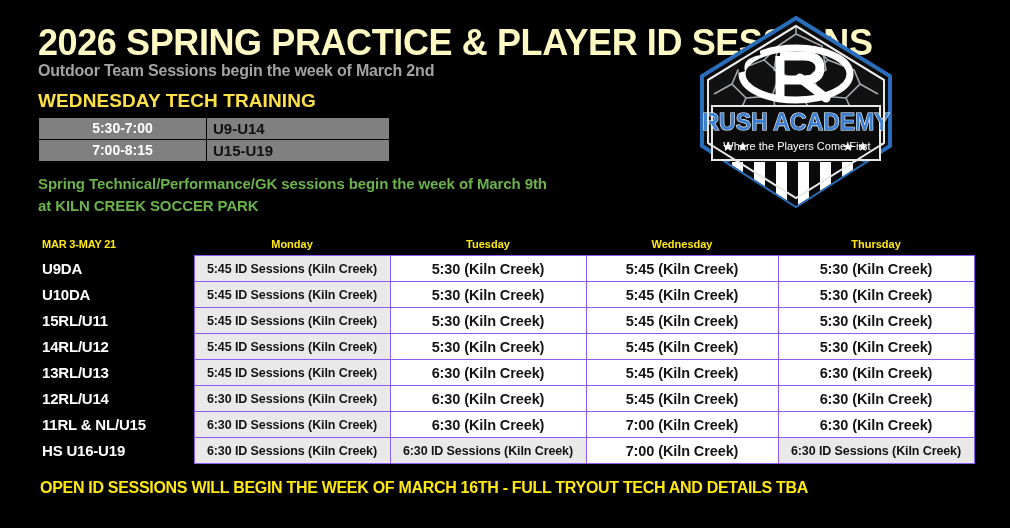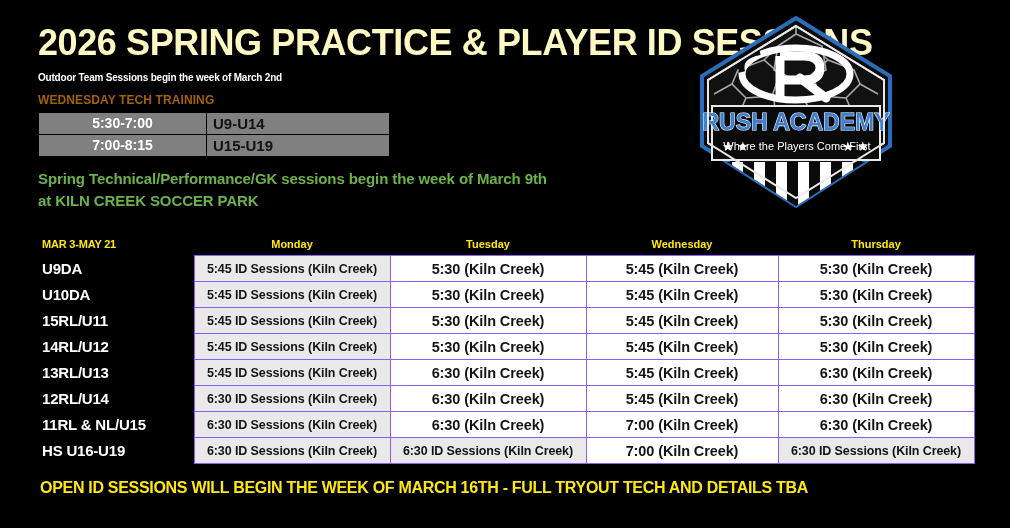--- a/index.html
+++ b/index.html
@@ -24,30 +24,29 @@
   }
   #main-title {
     color: #fef9c3;
     font-size: 36px;
     font-weight: bold;
     letter-spacing: -0.4px;
     line-height: 1.05;
     white-space: nowrap;
   }
   #subtitle {
-    color: #ffffff;
-    font-size: 10px;
-    font-weight: bold;
-    margin-top: 10px;
+    color: #a3a3a3;
+    font-size: 16px;
+    font-weight: bold;
     letter-spacing: -0.2px;
     white-space: nowrap;
   }
   #tech-heading {
-    color: #a16207;
-    font-size: 12px;
+    color: #fde047;
+    font-size: 19px;
     font-weight: bold;
     margin-top: 10px;
     letter-spacing: 0.1px;
     white-space: nowrap;
   }
 
   
   #tech-table {
     margin-top: 5px;
     width: 352px;

